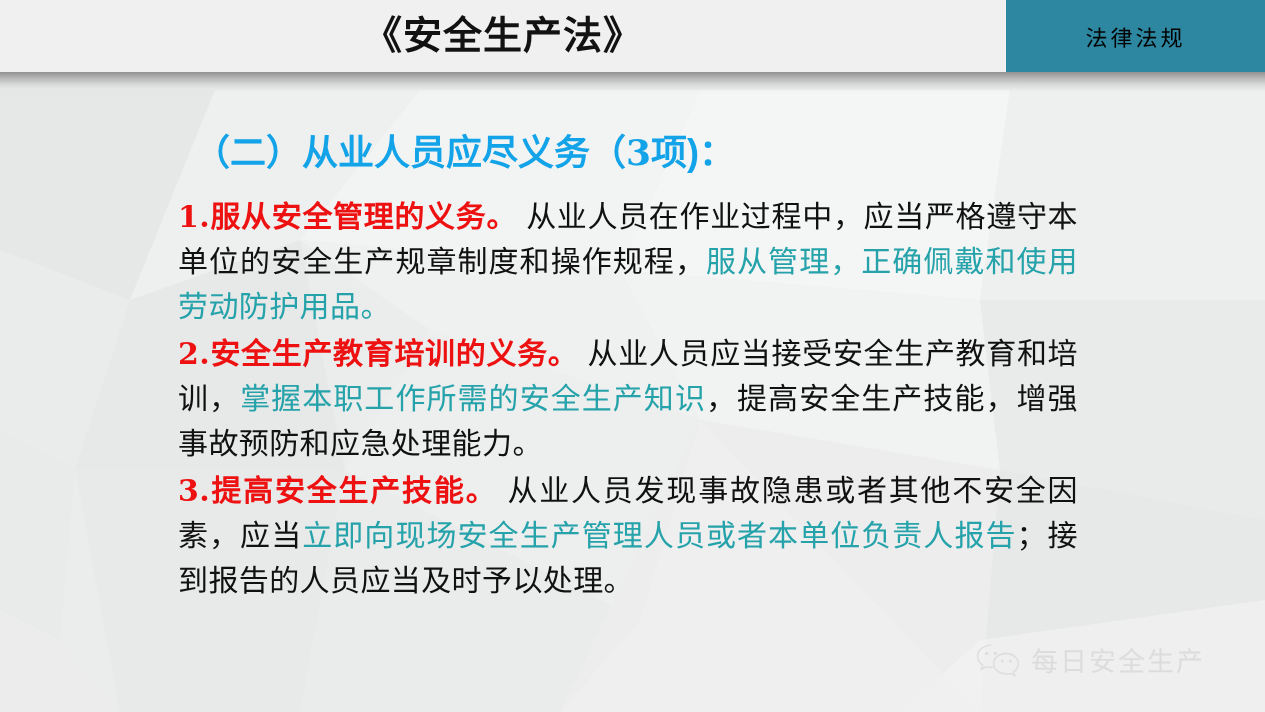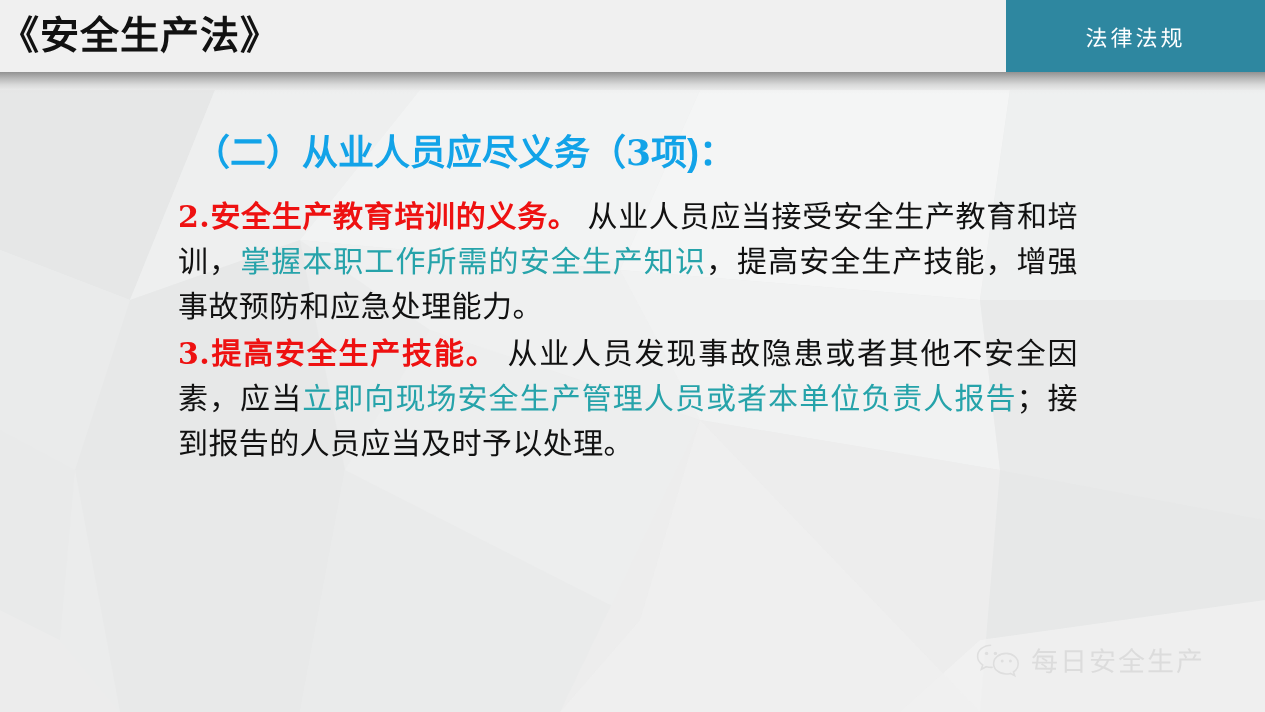--- a/index.html
+++ b/index.html
@@ -35,42 +35,42 @@
     left: 0; top: 0;
     width: 1265px;
     height: 72px;
     background: #f0f0f0;
   }
   .header-title {
     position: absolute;
     left: 0;
     top: 6px;
     width: 1006px;
-    text-align: left;
+    text-align: center;
     font-size: 39px;
     font-weight: bold;
     color: #121212;
     letter-spacing: 1px;
     line-height: 60px;
     white-space: nowrap;
   }
   .header-tab {
     position: absolute;
     right: 0;
     top: 0;
     width: 259px;
     height: 72px;
     background: #2e87a0;
   }
   .header-tab-label {
     position: absolute;
     left: 0; right: 0;
     top: 20px;
     text-align: center;
-    color: #ffffff;
+    color: #000000;
     font-size: 22px;
     letter-spacing: 3px;
     font-family: Liberation Serif, serif;
   }
 
   
   .header-shadow {
     position: absolute;
     left: 0;
     top: 72px;
@@ -178,20 +178,21 @@
   <div class="header-tab">
     <div class="header-tab-label">法律法规</div>
   </div>
 
   <div class="header-shadow"></div>
 
   <div class="content">
 
     <div class="heading"><span>（二）从业人员应尽义务（</span><span class="n3">3</span><span>项)：</span></div>
 
+    <p class="para"><span class="lead"><span class="num">1.</span><span>服从安全管理的义务。</span></span><span> 从业人员在作业过程中，应当严格遵守本单位的安全生产规章制度和操作规程，</span><span class="hl">服从管理，正确佩戴和使用劳动防护用品</span><span class="hl">。</span></p>
 
     <p class="para"><span class="lead"><span class="num">2.</span><span>安全生产教育培训的义务。</span></span><span> 从业人员应当接受安全生产教育和培训，</span><span class="hl">掌握本职工作所需的安全生产知识</span><span>，提高安全生产技能，增强事故预防和应急处理能力。</span></p>
 
     <p class="para"><span class="lead"><span class="num">3.</span><span>提高安全生产技能。</span></span><span> 从业人员发现事故隐患或者其他不安全因素，应当</span><span class="hl">立即向现场安全生产管理人员或者本单位负责人报告</span><span>；接到报告的人员应当及时予以处理。</span></p>
 
   </div>
 
   <div class="watermark">
     <svg class="wechat-icon" width="46" height="36" viewBox="0 0 46 36" aria-hidden="true">
       <g fill="none" stroke="#d4d4d4" stroke-width="1.6">

